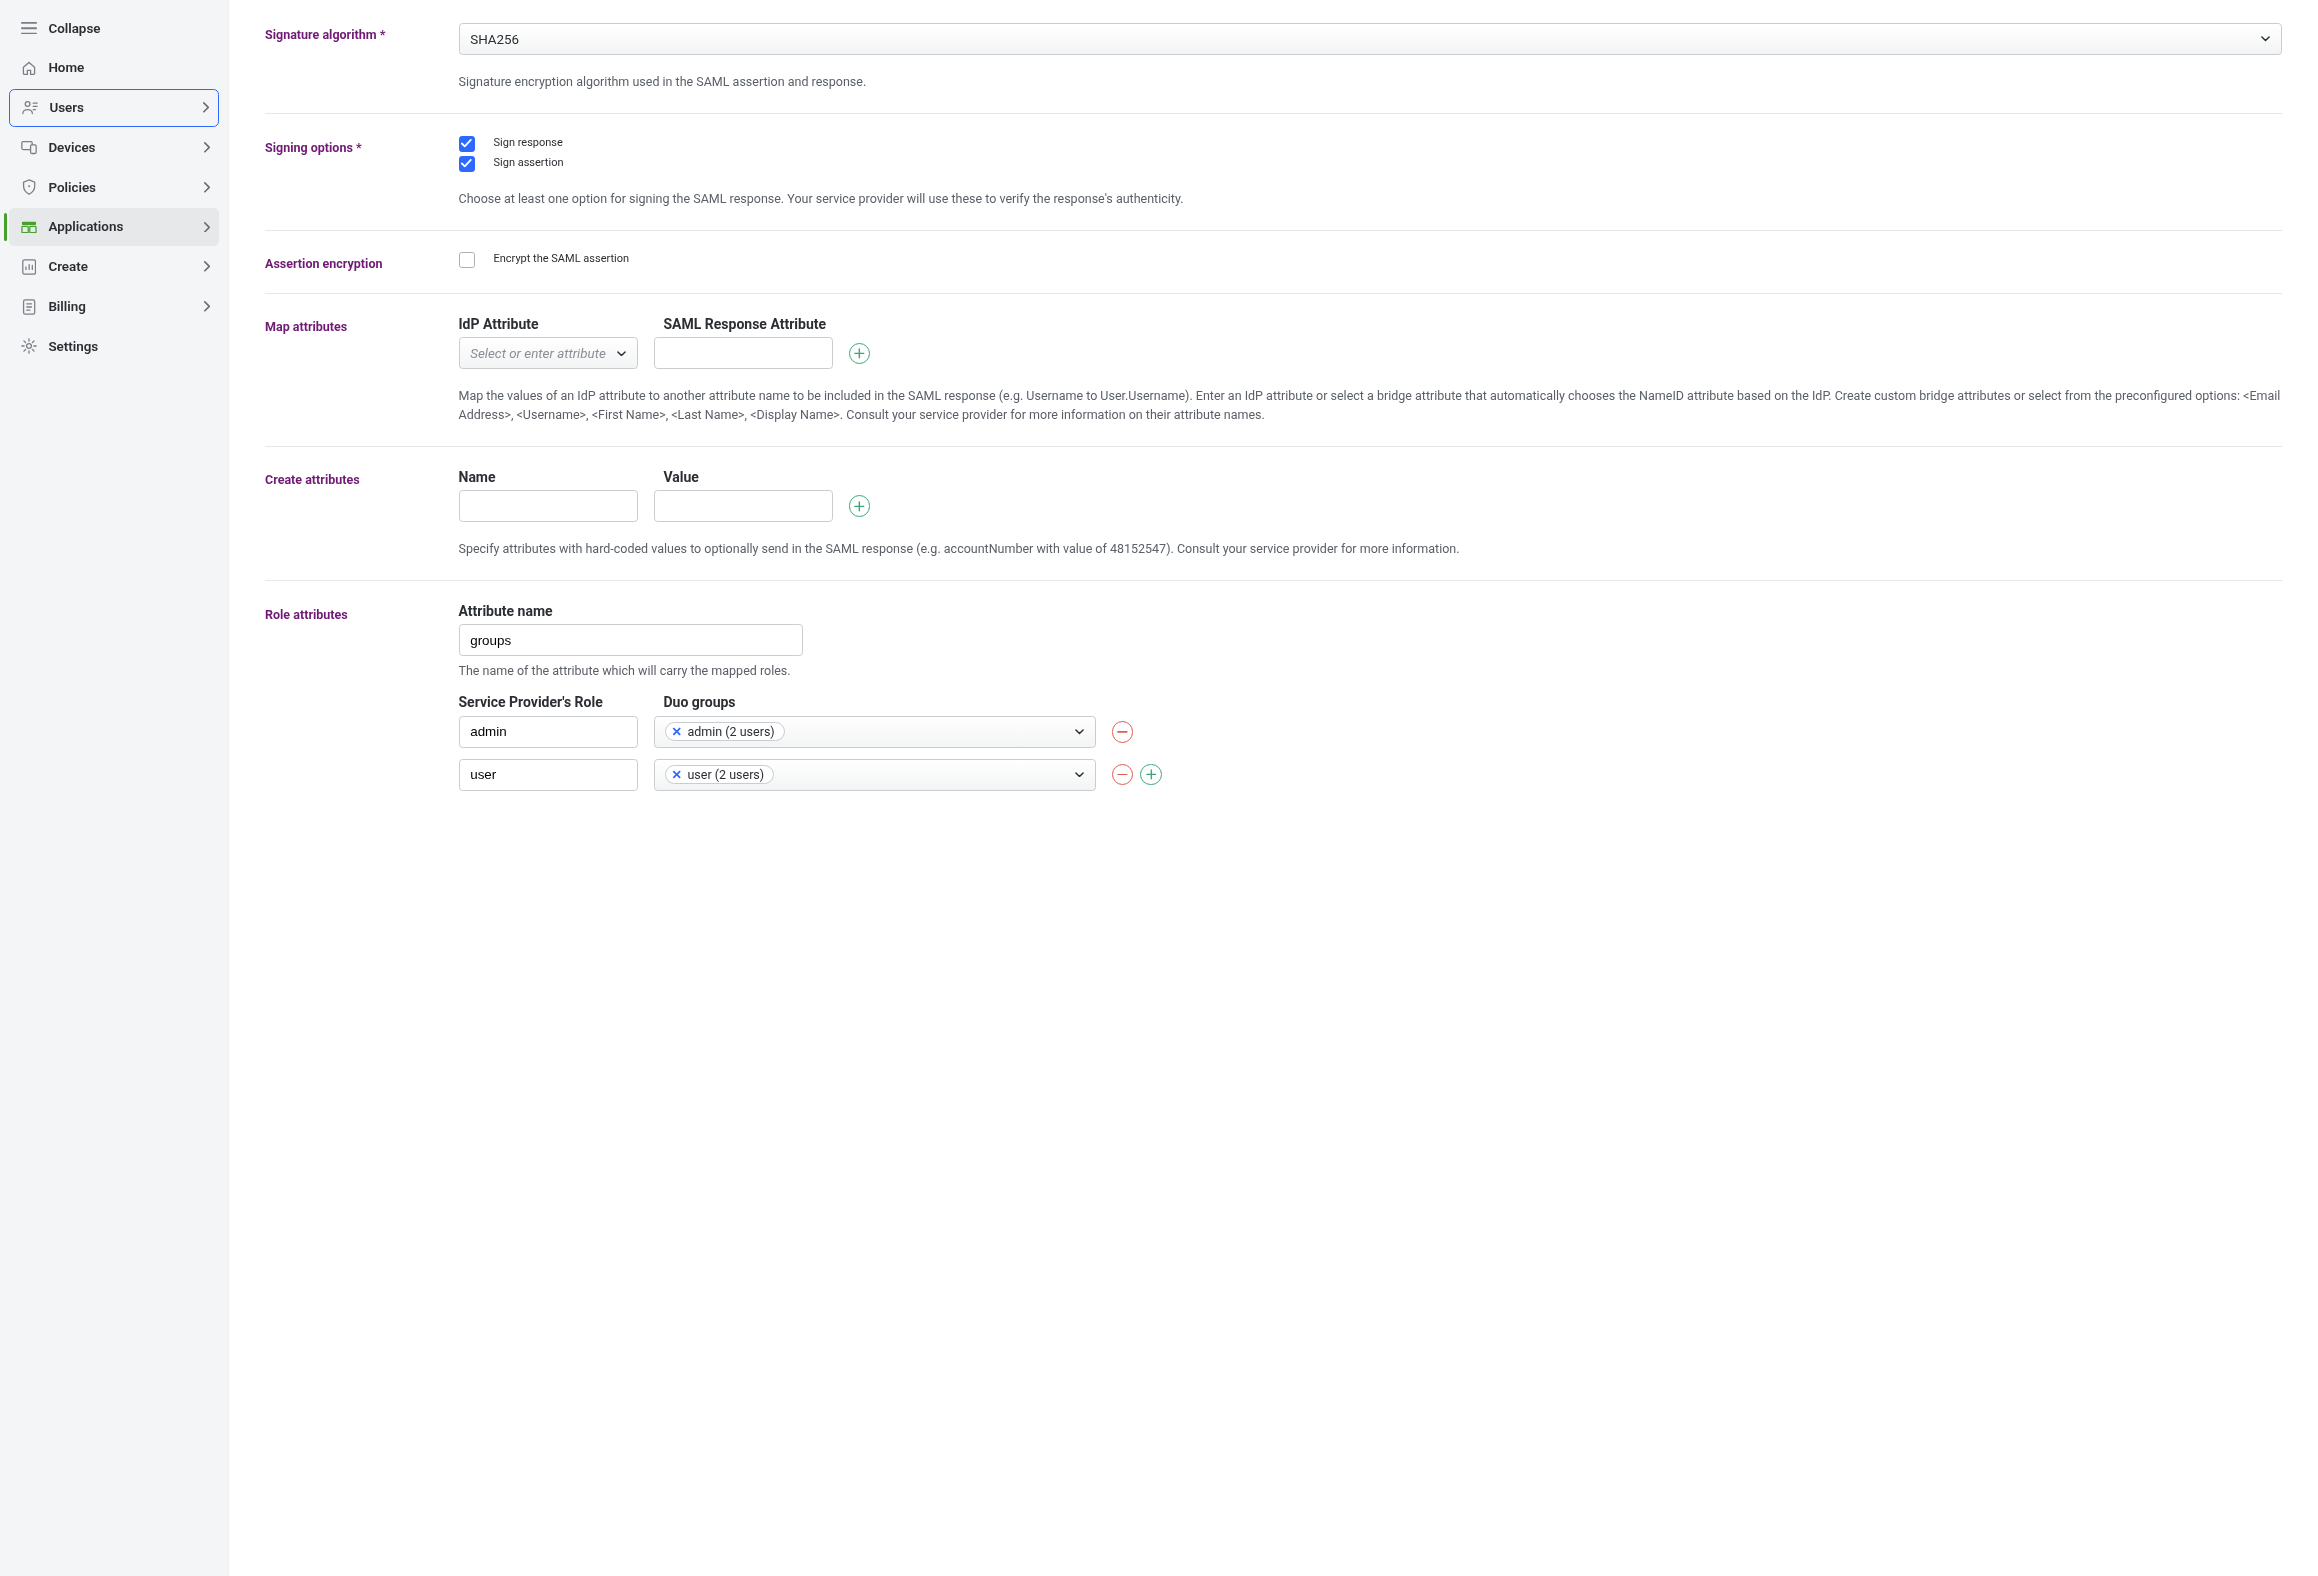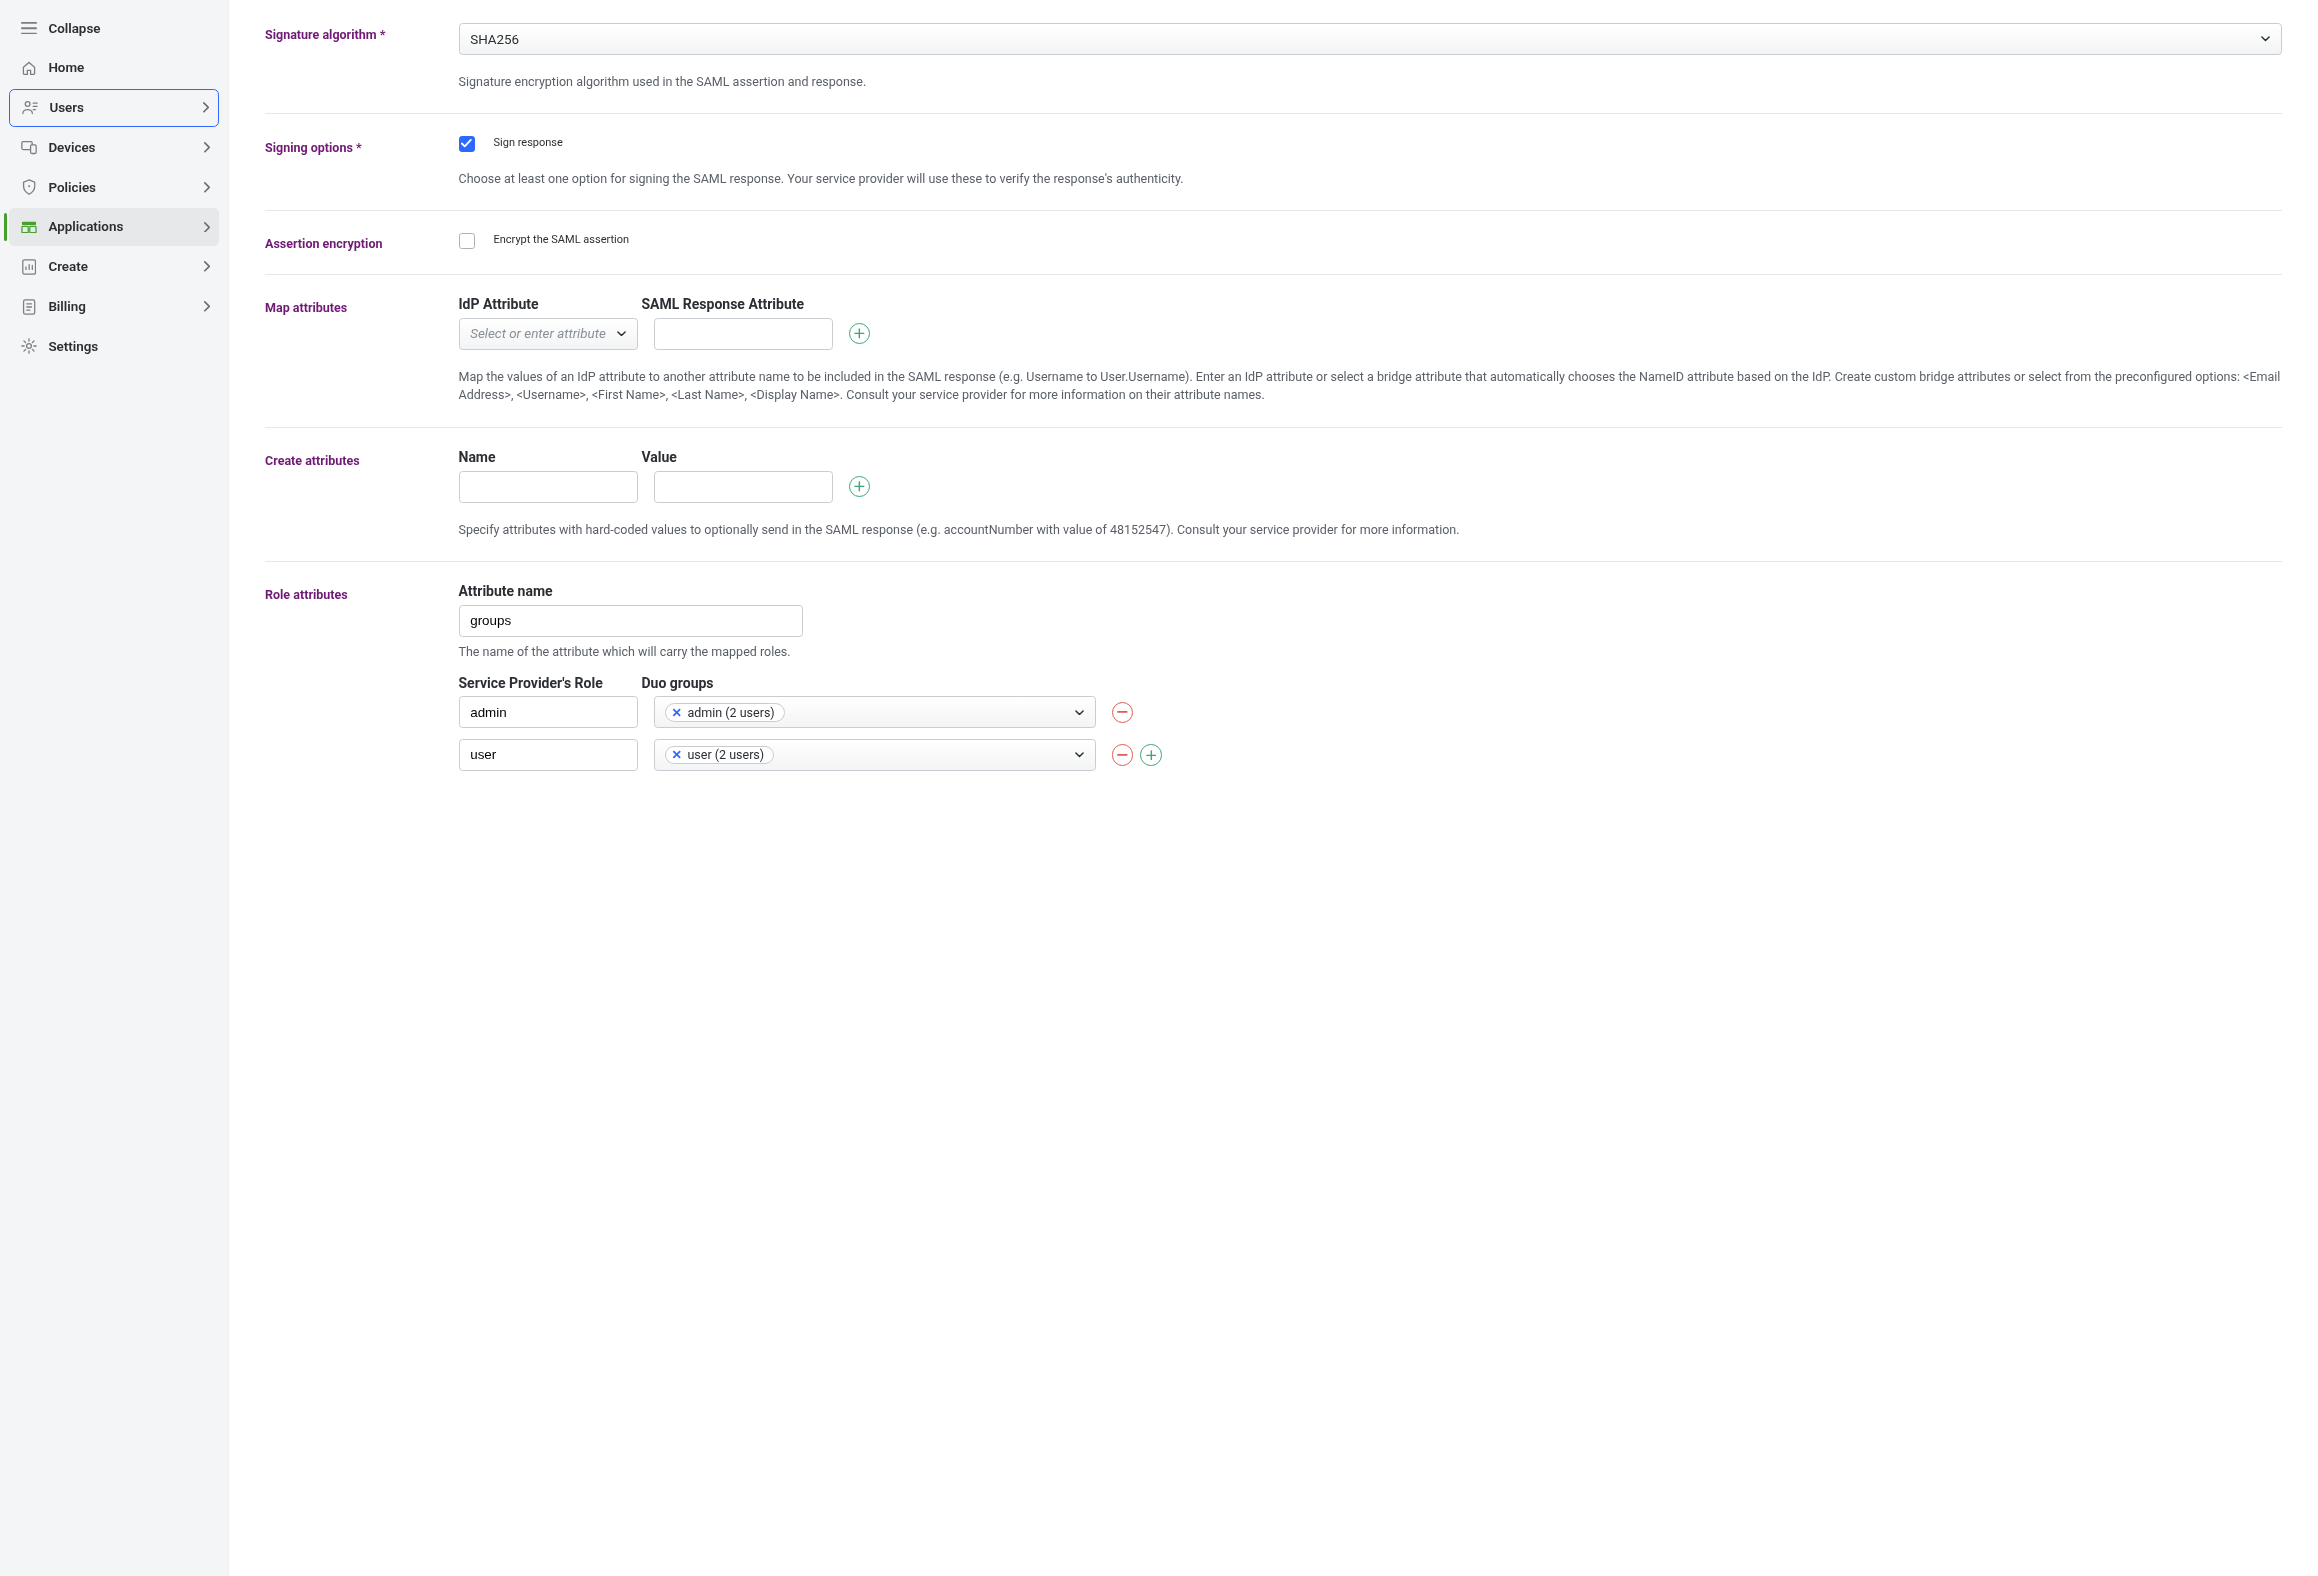--- a/index.html
+++ b/index.html
@@ -87,21 +87,21 @@
   .intro-text {
     font-size: 14.8px;
     color: #2b2e33;
     line-height: 1.6;
     margin-bottom: 16px;
   }
   .intro-text a { color: #2d69ff; text-decoration: none; }
 
   .col-headers {
     display: flex;
-    gap: 4px;
+    gap: 26px;
     margin-bottom: 5.4px;
   }
   .col-headers > div {
     font-weight: 700;
     font-size: 14px;
   }
   .col-w { width: 179px; }
   .col-w-wide { width: 442px; }
 
   .field-row {
@@ -348,20 +348,28 @@
   <section class="form-section">
     <div class="form-label-col">Signing options *</div>
     <div class="form-content-col">
       <div class="checkbox-row">
         <span class="cb checked">
           <svg width="10.7" height="9" viewBox="0 0 12 10" fill="none">
               <path d="M1 5l3.2 3.2L11 1" stroke-width="2" stroke-linecap="round" stroke-linejoin="round"></path>
             </svg>
         </span>
         <span>Sign response</span>
+      </div>
+      <div class="checkbox-row">
+        <span class="cb checked">
+          <svg width="10.7" height="9" viewBox="0 0 12 10" fill="none">
+              <path d="M1 5l3.2 3.2L11 1" stroke-width="2" stroke-linecap="round" stroke-linejoin="round"></path>
+            </svg>
+        </span>
+        <span>Sign assertion</span>
       </div>
       <div class="helper-text">Choose at least one option for signing the SAML response. Your service provider will use these to verify the response's authenticity.</div>
     </div>
   </section>
 
   <section class="form-section">
     <div class="form-label-col">Assertion encryption</div>
     <div class="form-content-col">
       <div class="checkbox-row">
         <span class="cb"></span>

